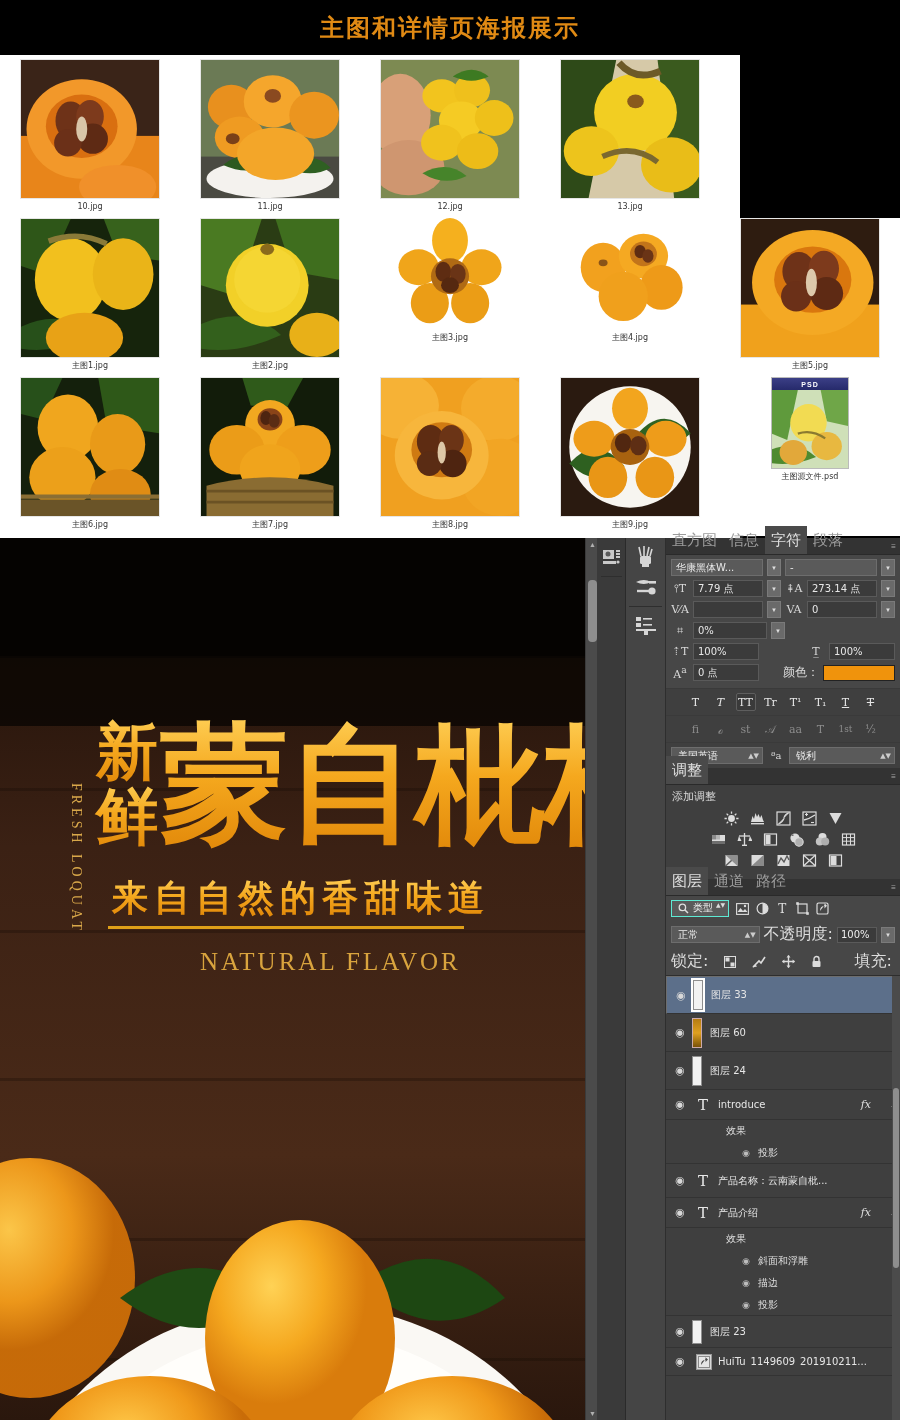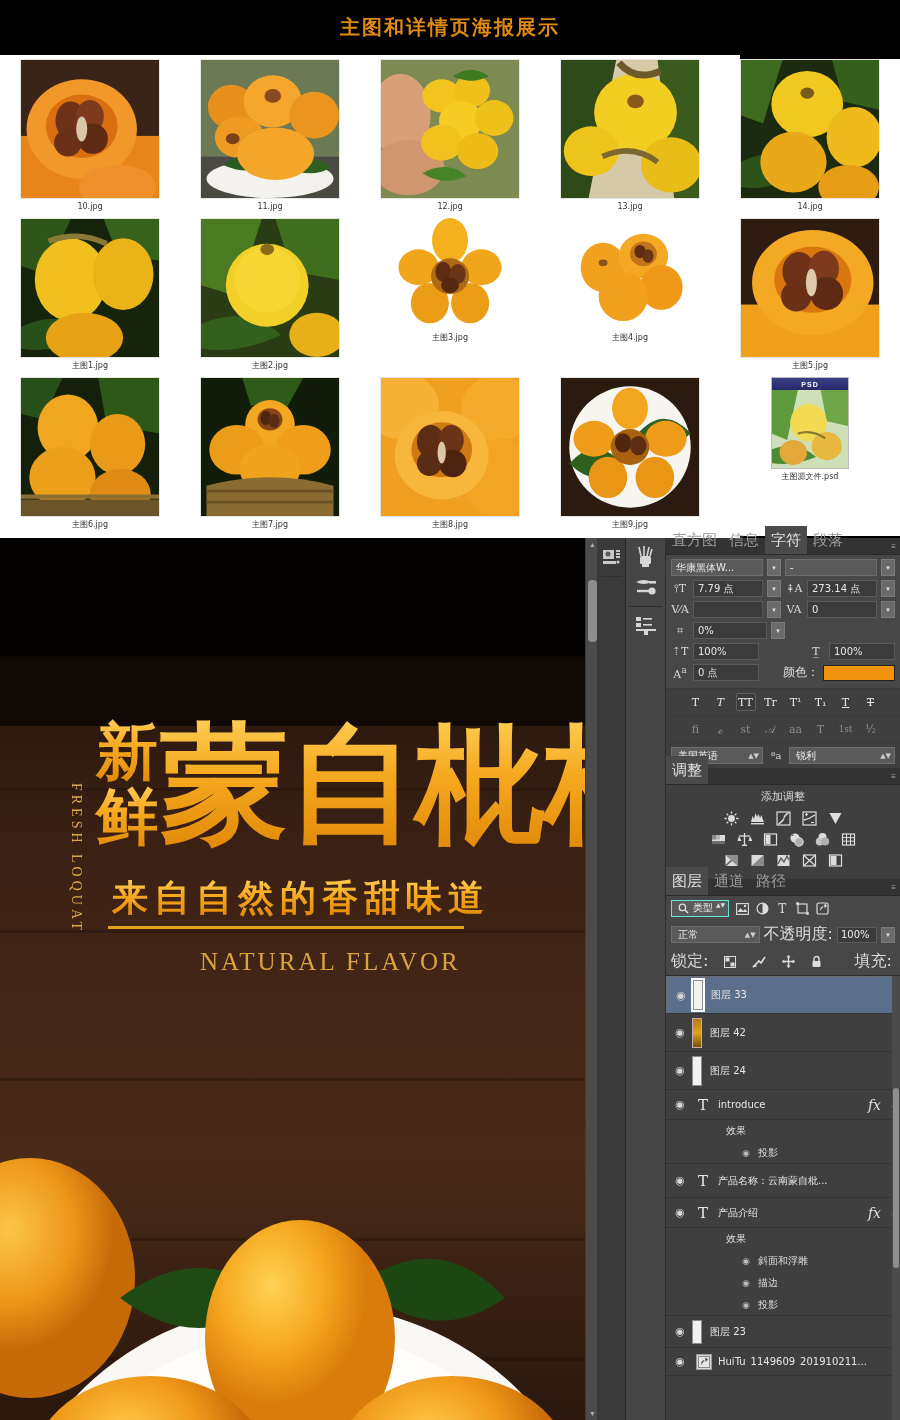--- a/index.html
+++ b/index.html
@@ -5,21 +5,21 @@
   * { margin:0; padding:0; box-sizing:border-box; }
   html,body { width:900px; height:1420px; overflow:hidden; background:#000; }
   body { font-family:"Liberation Sans","DejaVu Sans",sans-serif; }
 
   
   .header {
     width:900px; height:55px; background:#000;
     display:flex; align-items:center; justify-content:center;
   }
   .header-title {
-    color:#e08a14; font-size:20px; font-weight:bold; letter-spacing:2px;
+    color:#e08a14; font-size:24px; font-weight:bold; letter-spacing:2px;
     font-family:"DejaVu Sans","Liberation Sans",sans-serif;
   }
 
   
   .grid-area { width:740px; height:483px; background:#fff; padding:4px 0 0 0; }
   .grid-row { display:flex; width:900px; height:159px; }
   .grid-cell {
     width:180px; height:159px;
     display:flex; flex-direction:column; align-items:center; justify-content:flex-start;
     background:#fff;
@@ -121,21 +121,21 @@
   .style-btn.dim { color:#8c8c8c; }
 
   .lang-row { display:flex; align-items:center; gap:4px; padding:4px 5px; border-top:1px solid #3a3a3a; }
   .sel {
     background:#5a5a5a; border:1px solid #6d6d6d; height:17px; color:#eee;
     font-size:10px; display:flex; align-items:center; justify-content:space-between;
     padding:0 3px 0 6px; font-family:"DejaVu Sans",sans-serif;
   }
   .sel .st { font-size:7px; color:#ccc; }
 
-  .adj-panel { background:#3f3f3f;text-align:center; }
+  .adj-panel { background:#3f3f3f; }
   .adj-title { color:#d8d8d8; font-size:11px; padding:4px 6px; font-family:"DejaVu Sans",sans-serif; }
   .adj-grid { padding:2px 0 6px 0; }
   .adj-line { display:flex; justify-content:center; gap:8px; margin-bottom:5px; }
   .adj-ic { width:18px; height:16px; display:flex; align-items:center; justify-content:center; }
 
   
   .layers-panel { flex:1; display:flex; flex-direction:column; background:#3f3f3f; min-height:0; }
   .lyr-filter { display:flex; align-items:center; gap:6px; padding:4px 5px; background:#474747; }
   .lyr-kind {
     display:flex; gap:3px; background:#5a5a5a; border:1px solid #5eead4;
@@ -154,21 +154,21 @@
     padding:0 2px; position:relative;
   }
   .lyr-row.sel { background:#5c6f8a; }
   .eye { width:24px; text-align:center; color:#d8d8d8; font-size:11px; flex:0 0 24px; }
   .lyr-thumb { width:10px; height:30px; background:#ddd; border:1px solid #8e8e8e; flex:0 0 10px; margin-right:8px; }
   .lyr-thumb.sel-out { outline:2px solid #fff; }
   .lyr-thumb.orange { background:linear-gradient(#b57b12,#e0a020,#7a5208); border-color:#caa; }
   .lyr-thumb.white { background:#f2f2f2; }
   .lyr-ticon { width:22px; text-align:center; color:#e8e8e8; font-size:15px; font-family:"DejaVu Serif",serif; flex:0 0 22px; margin-right:4px; }
   .lyr-name { color:#e6e6e6; font-size:10px; font-family:"DejaVu Sans",sans-serif; flex:1; white-space:nowrap; overflow:hidden; }
-  .fx { color:#e0e0e0; font-size:14px; font-style:italic; font-family:"DejaVu Serif",serif; margin-right:8px; }
+  .fx { color:#e0e0e0; font-size:11px; font-style:italic; font-family:"DejaVu Serif",serif; margin-right:18px; }
   .tri { color:#cfcfcf; font-size:7px; width:9px; text-align:center; }
   .fx-row { display:flex; align-items:center; height:22px; padding-left:60px; }
   .fx-row.sub { padding-left:76px; }
   .fx-eye { width:16px; color:#bdbdbd; font-size:9px; }
   .fx-label { color:#dedede; font-size:10px; font-family:"DejaVu Sans",sans-serif; }
   .lyr-psdico {
     width:16px; height:16px; border:1px solid #9a9a9a; background:#d8d8d8; flex:0 0 16px;
     margin-right:6px; margin-left:4px; display:flex; align-items:center; justify-content:center;
     color:#444; font-size:8px;
   }
@@ -254,36 +254,20 @@
           <ellipse cx="22" cy="66" rx="20" ry="18" fill="#edc41c"></ellipse>
           <ellipse cx="80" cy="76" rx="22" ry="20" fill="#e9bd18"></ellipse>
           <ellipse cx="54" cy="30" rx="6" ry="5" fill="#8a5a1c"></ellipse>
           <path d="M42 2 Q54 16 72 8" stroke="#6d5a28" stroke-width="5" fill="none"></path>
           <path d="M30 70 Q52 60 70 74" stroke="#7a6830" stroke-width="4" fill="none"></path>
         </svg>
       </div>
       <div class="thumb-label">13.jpg</div>
     </div>
 
-    <div class="grid-cell">
-      <div class="thumb-card">
-        <svg class="thumb-img" viewBox="0 0 100 100" preserveAspectRatio="none">
-          <rect width="100" height="100" fill="#1c2a10"></rect>
-          <path d="M0 0 L30 0 L16 46 L0 40Z" fill="#3e6a20"></path>
-          <path d="M66 0 L100 0 L100 36 L74 30Z" fill="#35601c"></path>
-          <path d="M0 74 Q26 60 44 80 Q22 96 0 92Z" fill="#2c5418"></path>
-          <ellipse cx="48" cy="32" rx="26" ry="24" fill="#f0c820"></ellipse>
-          <ellipse cx="82" cy="56" rx="20" ry="22" fill="#eebb1c"></ellipse>
-          <ellipse cx="38" cy="74" rx="24" ry="22" fill="#e8a818"></ellipse>
-          <ellipse cx="78" cy="92" rx="22" ry="16" fill="#e69c14"></ellipse>
-          <ellipse cx="48" cy="24" rx="5" ry="4" fill="#7a5a18"></ellipse>
-        </svg>
-      </div>
-      <div class="thumb-label">14.jpg</div>
-    </div>
   </div>
 
   <div class="grid-row">
     <div class="grid-cell">
       <div class="thumb-card">
         <svg class="thumb-img" viewBox="0 0 100 100" preserveAspectRatio="none">
           <rect width="100" height="100" fill="#16240c"></rect>
           <path d="M0 0 L36 0 L18 40 L0 34Z" fill="#2e5618"></path>
           <path d="M60 0 L100 0 L100 30 L70 26Z" fill="#37621c"></path>
           <path d="M0 78 Q30 64 52 84 Q26 98 0 94Z" fill="#27501a"></path>
@@ -908,21 +892,21 @@
 
         <div class="lyr-row sel">
           <span class="eye">◉</span>
           <span class="lyr-thumb white sel-out"></span>
           <span class="lyr-name">图层 33</span>
         </div>
 
         <div class="lyr-row">
           <span class="eye">◉</span>
           <span class="lyr-thumb orange"></span>
-          <span class="lyr-name">图层 42</span>
+          <span class="lyr-name">图层 60</span>
         </div>
 
         <div class="lyr-row">
           <span class="eye">◉</span>
           <span class="lyr-thumb white"></span>
           <span class="lyr-name">图层 24</span>
         </div>
 
         <div class="lyr-row" style="height:30px">
           <span class="eye">◉</span>

